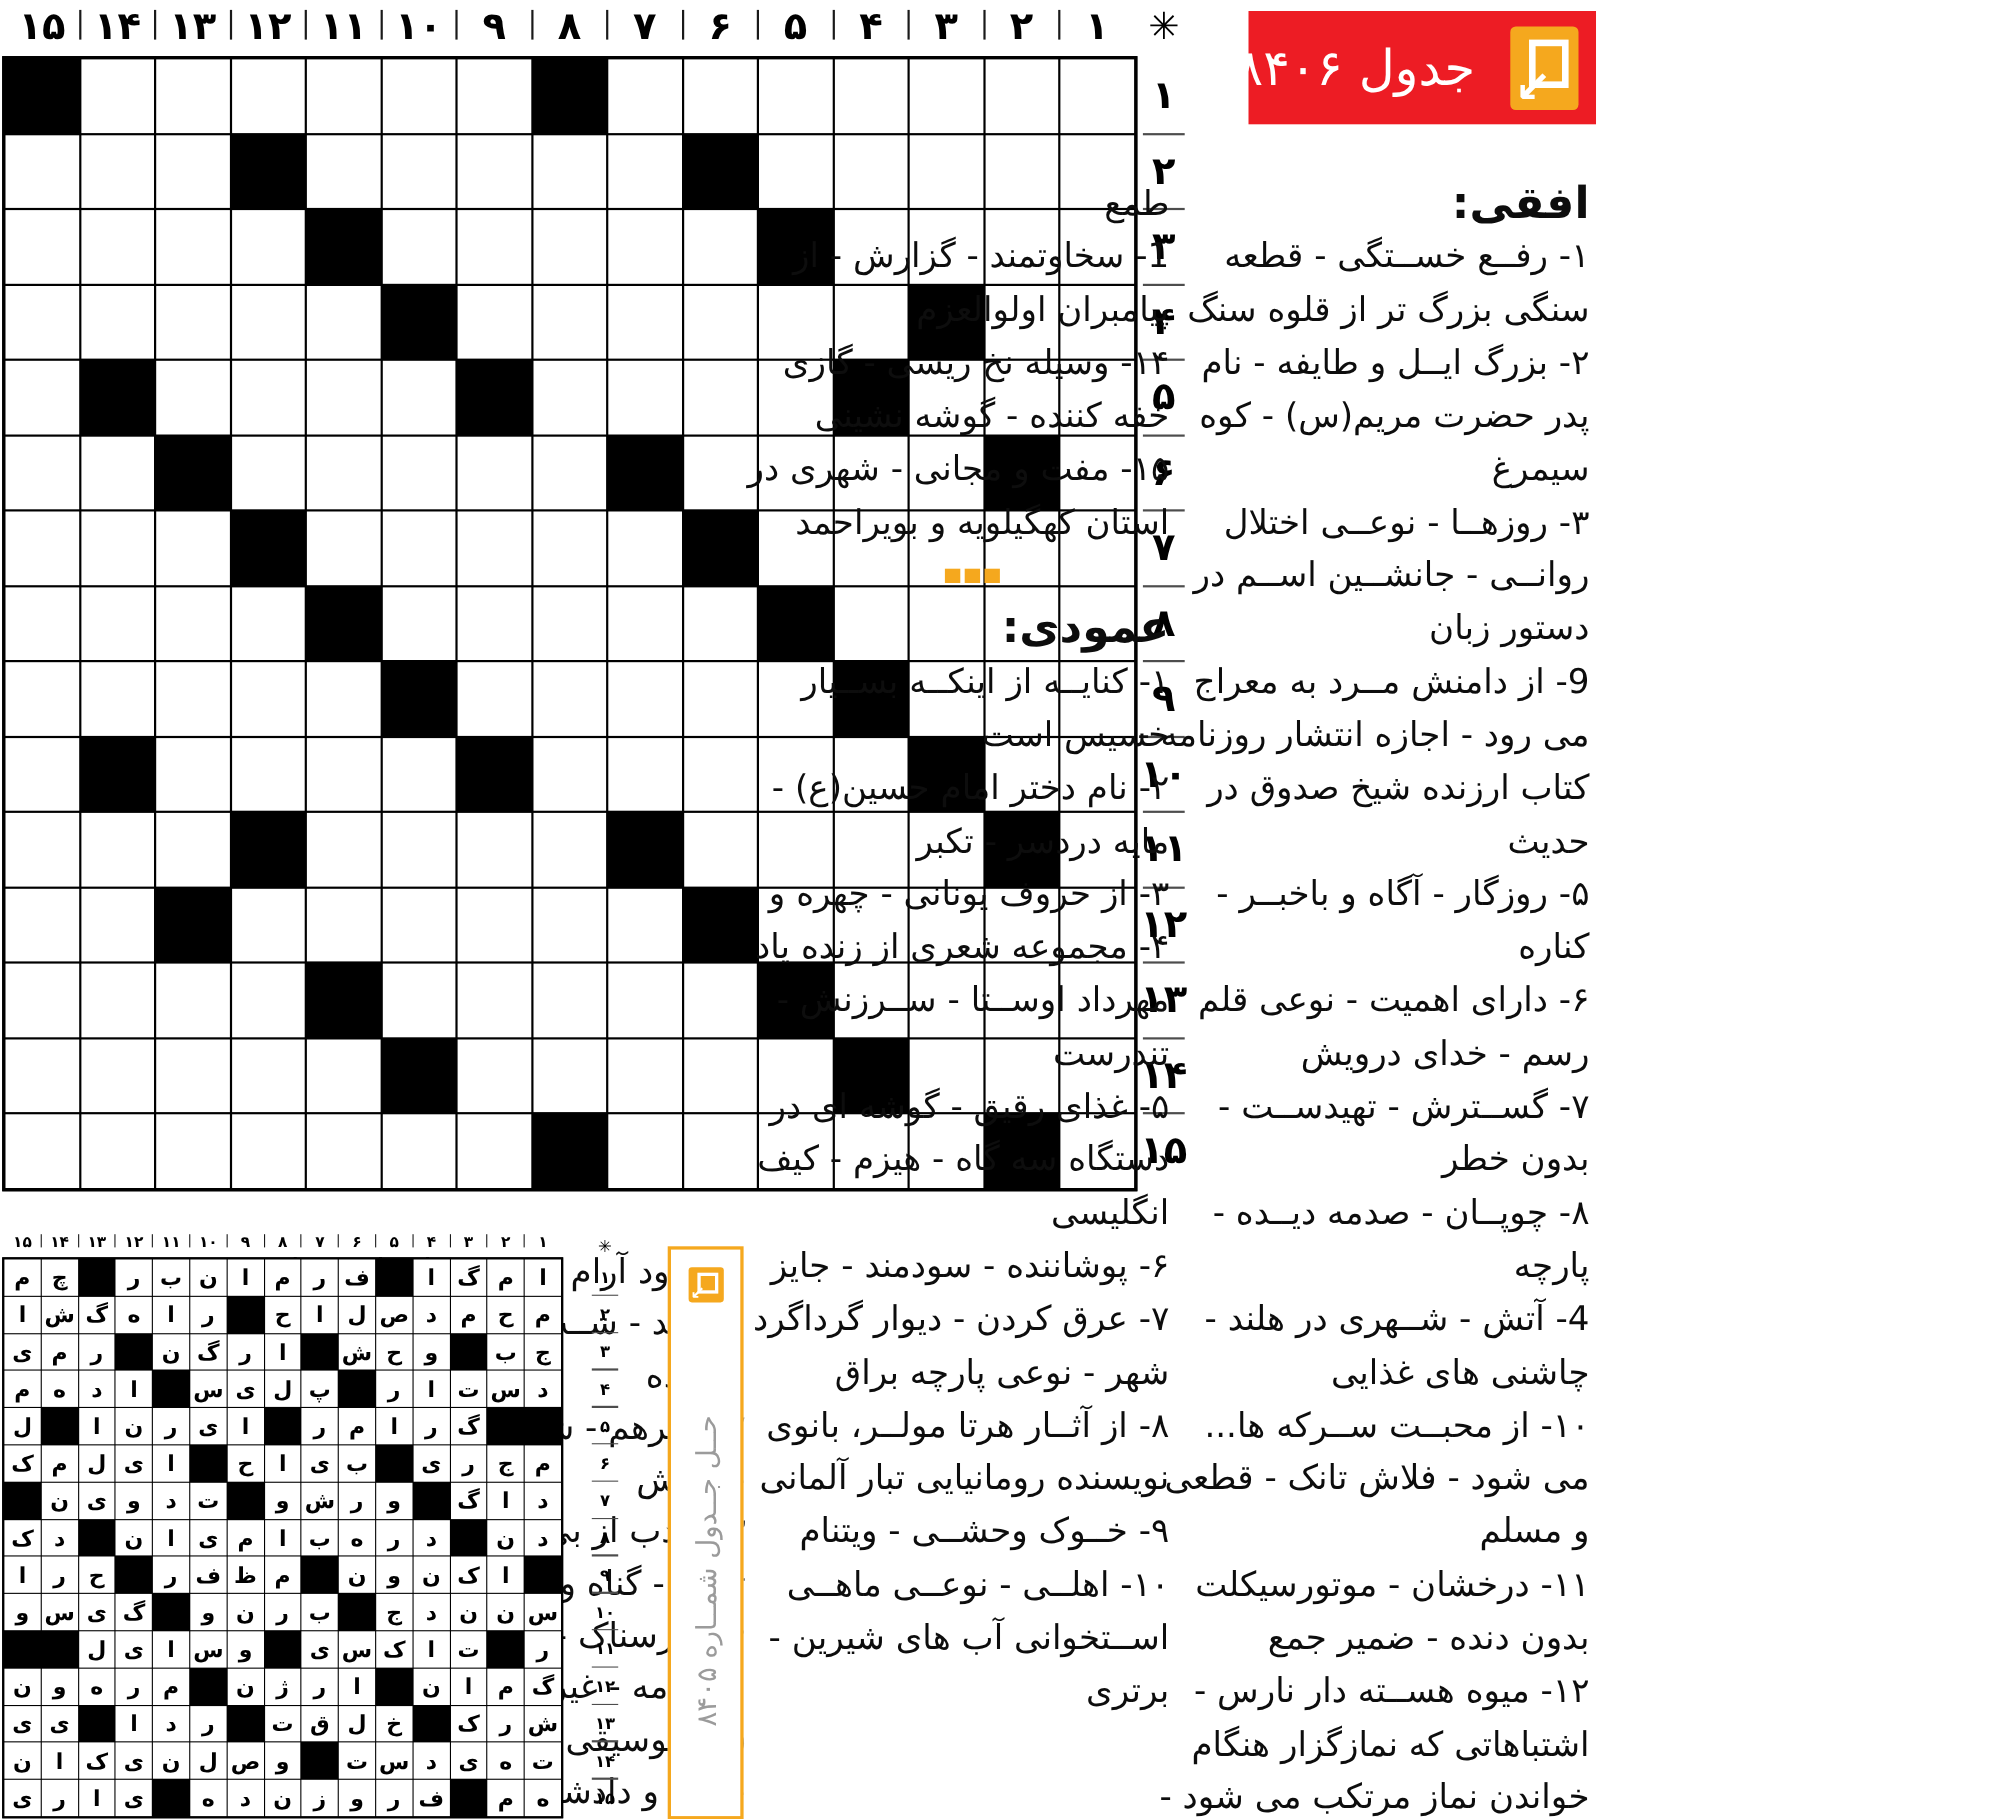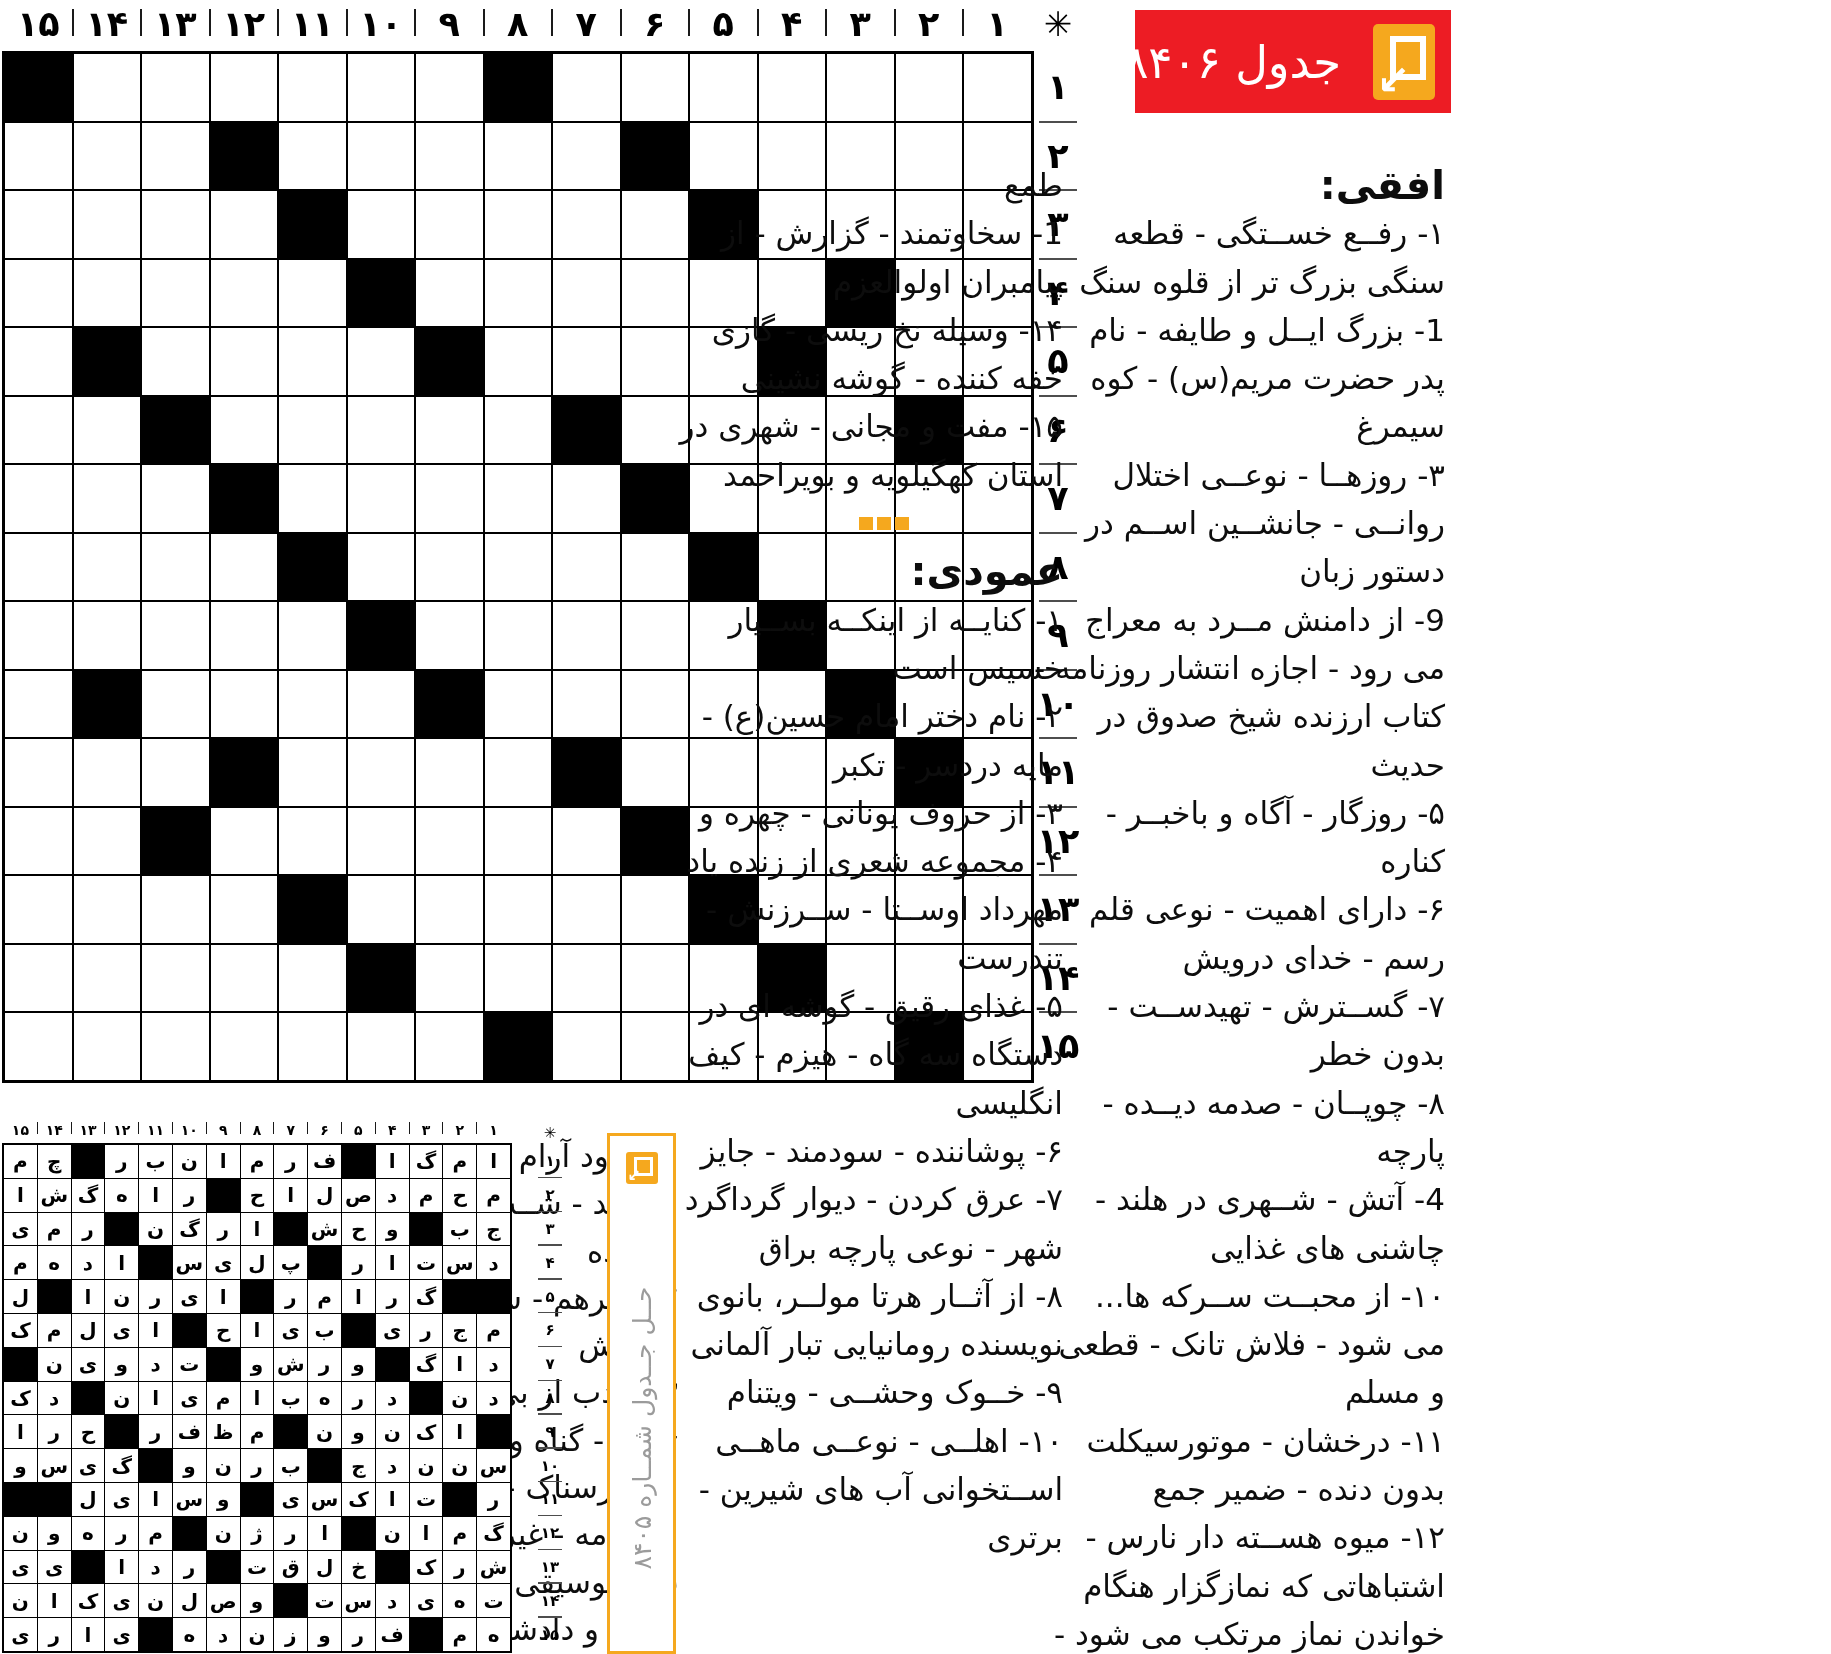--- a/index.html
+++ b/index.html
@@ -354,21 +354,21 @@
     <div class="logo" id="masthead-logo" style="background: rgb(245, 168, 30);">
       <div class="frame"></div>
       <div class="arrow">↙</div>
     </div>
   </div>
 
   <div id="clues-right" class="clue-col">
       <div class="clue-line bold">افقی:</div>
       <div class="clue-line">۱- رفــع خســتگی - قطعه</div>
       <div class="clue-line">سنگی بزرگ تر از قلوه سنگ</div>
-      <div class="clue-line">1- بزرگ ایــل و طایفه - نام</div>
+      <div class="clue-line">۲- بزرگ ایــل و طایفه - نام</div>
       <div class="clue-line">پدر حضرت مریم(س) - کوه</div>
       <div class="clue-line">سیمرغ</div>
       <div class="clue-line">۳- روزهــا - نوعــی اختلال</div>
       <div class="clue-line">روانــی - جانشــین اســم در</div>
       <div class="clue-line">دستور زبان</div>
       <div class="clue-line">9- از دامنش مــرد به معراج</div>
       <div class="clue-line">می رود - اجازه انتشار روزنامه -</div>
       <div class="clue-line">کتاب ارزنده شیخ صدوق در</div>
       <div class="clue-line">حدیث</div>
       <div class="clue-line">۵- روزگار - آگاه و باخبــر -</div>

